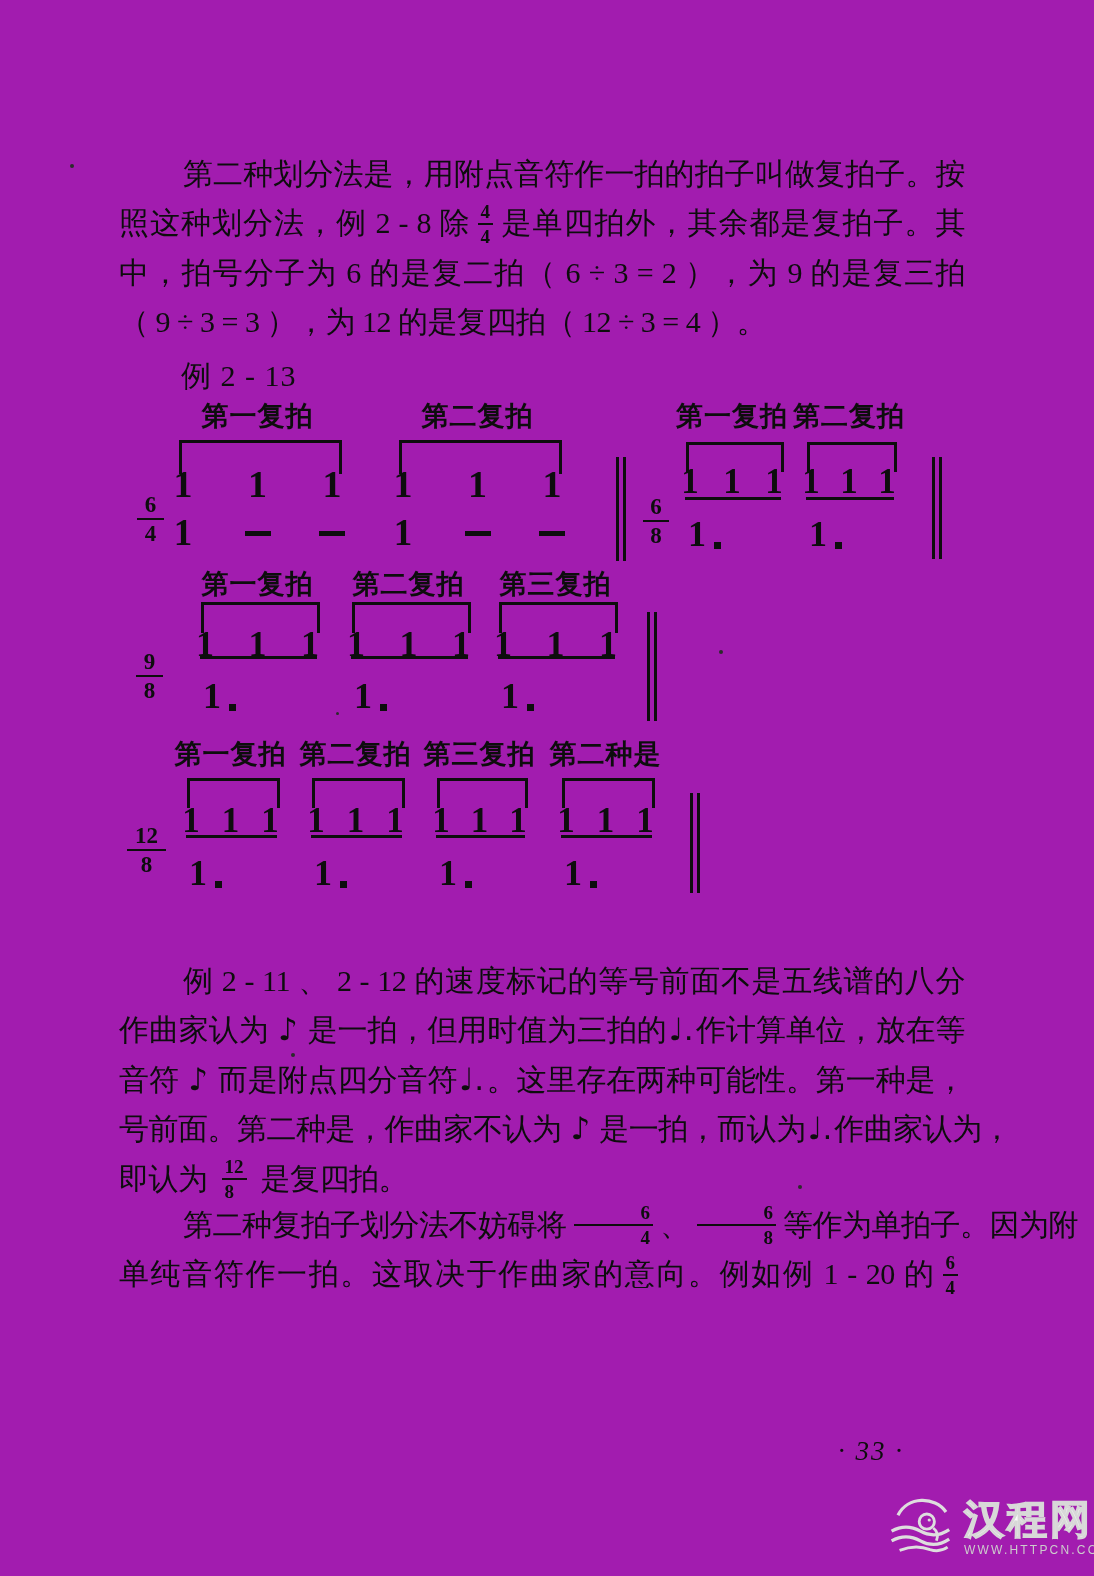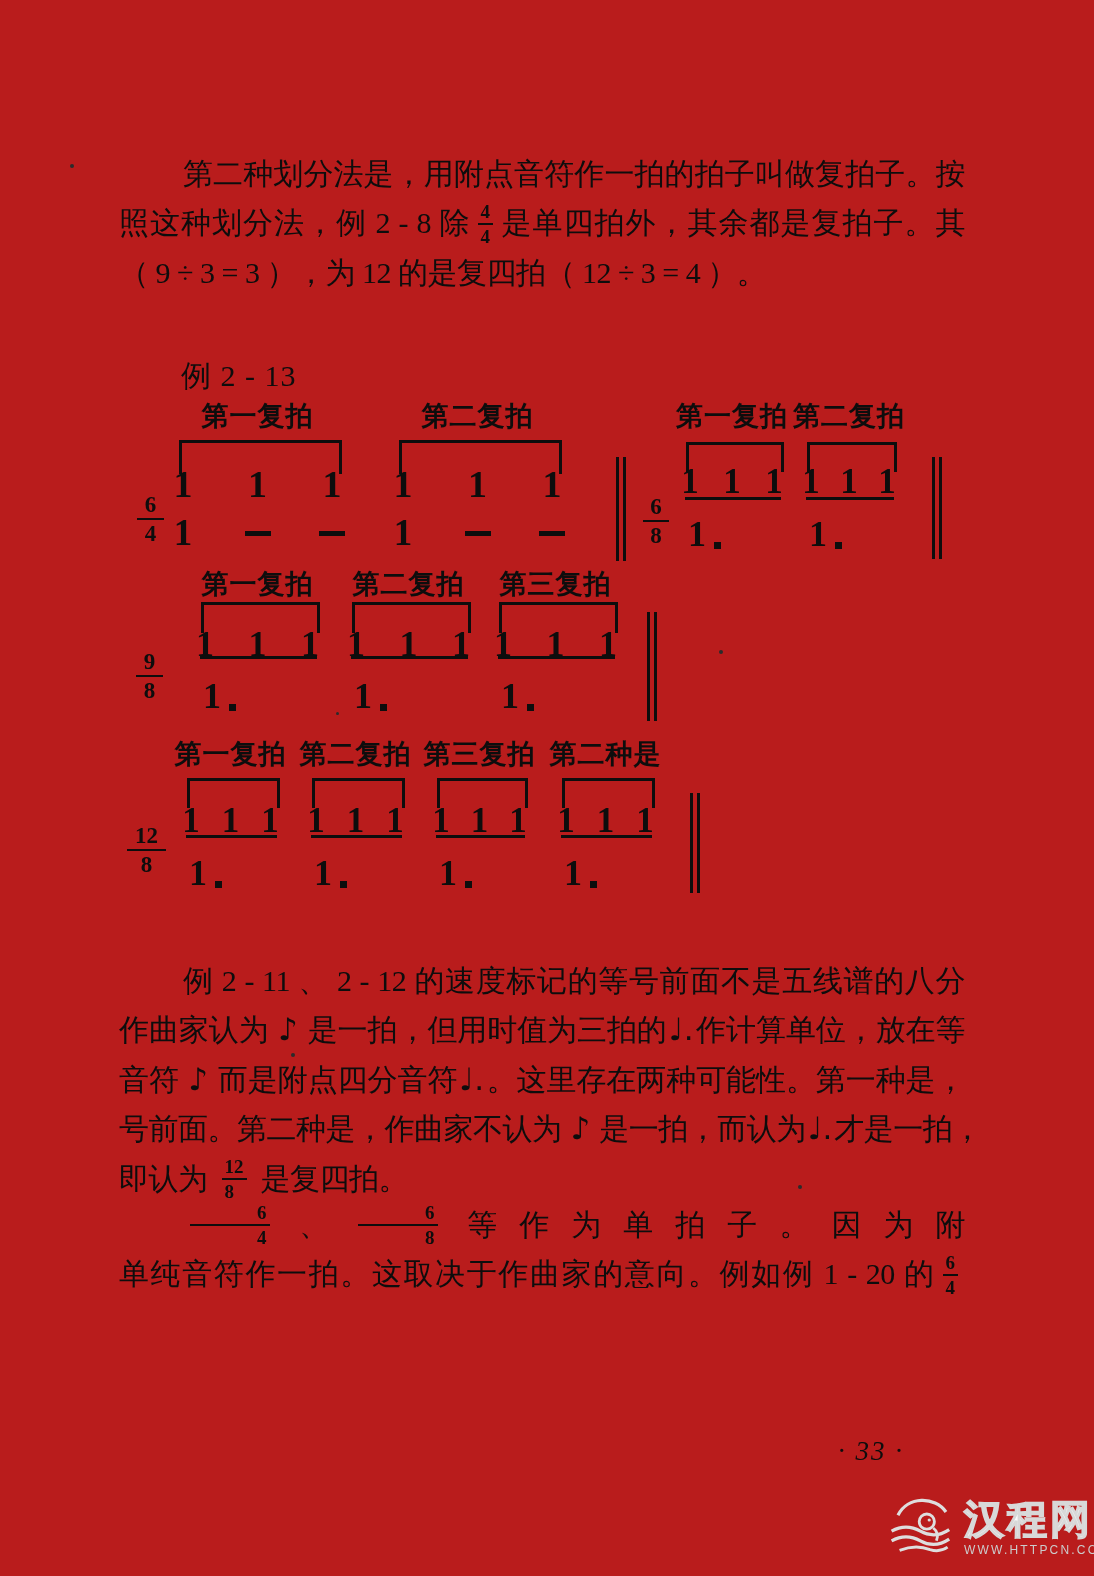--- a/index.html
+++ b/index.html
@@ -1,17 +1,17 @@
 <!DOCTYPE html>
 <html><head>
 <meta charset="utf-8">
 <style>
   html,body{margin:0;padding:0;background:#9a9a9a;}
   .page{
-    position:relative;width:1094px;height:1576px;background:#b91c1c;
+    position:relative;width:1094px;height:1576px;background:#a21caf;
     font-family:"Liberation Serif","DejaVu Serif",serif;color:#0d0d0d;
     overflow:hidden;margin:0 auto;
   }
   
   .para{position:absolute;left:119px;width:846px;}
   .pline{
     font-size:30px;line-height:49.4px;height:49.4px;white-space:nowrap;
     letter-spacing:-0.5px;text-align:justify;text-align-last:justify;
   }
   .pline.lastline{text-align-last:left;}
@@ -65,20 +65,21 @@
 
   <div class="artifact" style="left:70px;top:164px;width:4px;height:4px;"></div>
   <div class="artifact" style="left:291px;top:1053px;width:4px;height:4px;"></div>
   <div class="artifact" style="left:719px;top:650px;width:4px;height:4px;"></div>
   <div class="artifact" style="left:798px;top:1185px;width:4px;height:4px;"></div>
   <div class="artifact" style="left:336px;top:712px;width:3px;height:3px;"></div>
 
   <div class="para" style="top:149px;">
       <div class="pline ind"><span>第二种划分法是，用附点音符作一拍的拍子叫做复拍子。按</span></div>
       <div class="pline"><span>照这种划分法，例 2 - 8 除</span><div class="tfrac"><div class="fn">4</div><div class="fd">4</div></div><span>是单四拍外，其余都是复拍子。其</span></div>
+      <div class="pline"><span>中，拍号分子为 6 的是复二拍（ 6 ÷ 3 = 2 ），为 9 的是复三拍</span></div>
       <div class="pline lastline"><span>（ 9 ÷ 3 = 3 ），为 12 的是复四拍（ 12 ÷ 3 = 4 ）。</span></div>
     </div>
 
   <div class="example-label" style="left:181px;top:356px;">例 2 - 13</div>
 
   <div id="notation">
       <div class="sig" style="left: 137px; top: 493px; width: 27px;">
         <div class="sn">6</div>
         <div class="sd">4</div>
       </div>
@@ -207,26 +208,26 @@
         <div class="ldot"></div>
       </div>
       <div class="dbar" style="left: 690px; top: 793px; height: 100px;"></div>
       <div class="dbar" style="left: 697px; top: 793px; height: 100px;"></div>
     </div>
 
   <div class="para" style="top:956px;">
       <div class="pline ind"><span>例 2 - 11 、 2 - 12 的速度标记的等号前面不是五线谱的八分</span></div>
       <div class="pline"><span>作曲家认为 </span><span class="note">♪</span><span> 是一拍，但用时值为三拍的</span><span class="note">♩.</span><span>作计算单位，放在等</span></div>
       <div class="pline"><span>音符 </span><span class="note">♪</span><span> 而是附点四分音符</span><span class="note">♩.</span><span>。这里存在两种可能性。第一种是，</span></div>
-      <div class="pline"><span>号前面。第二种是，作曲家不认为 </span><span class="note">♪</span><span> 是一拍，而认为</span><span class="note">♩.</span><span>才是一拍，</span></div>
+      <div class="pline"><span>号前面。第二种是，作曲家不认为 </span><span class="note">♪</span><span> 是一拍，而认为</span><span class="note">♩.</span><span>作曲家认为，</span></div>
       <div class="pline lastline"><span>即认为 </span><div class="tfrac"><div class="fn">12</div><div class="fd">8</div></div><span> 是复四拍。</span></div>
     </div>
 
   <div class="para" style="top:1200px;">
-      <div class="pline ind"><div class="tfrac"><div class="fn">6</div><div class="fd">4</div></div><span>、</span><div class="tfrac"><div class="fn">6</div><div class="fd">8</div></div><span>等作为单拍子。因为附</span></div>
+      <div class="pline ind"><span>第二种复拍子划分法不妨碍将</span><div class="tfrac"><div class="fn">6</div><div class="fd">4</div></div><span>、</span><div class="tfrac"><div class="fn">6</div><div class="fd">8</div></div><span>等作为单拍子。因为附</span></div>
       <div class="pline"><span>单纯音符作一拍。这取决于作曲家的意向。例如例 1 - 20 的</span><div class="tfrac"><div class="fn">6</div><div class="fd">4</div></div></div>
     </div>
 
   <div class="pageno">· 33 ·</div>
 
   <div class="watermark">
     <svg width="80" height="80" viewBox="0 0 100 100" fill="none">
       <path d="M80 30 C66 10, 32 10, 20 34" stroke="#dedede" stroke-width="4" fill="none"></path>
       <circle cx="56" cy="42" r="9.5" stroke="#dedede" stroke-width="3.5" fill="none"></circle>
       <circle cx="59" cy="40" r="2" fill="#dcdcdc"></circle>

